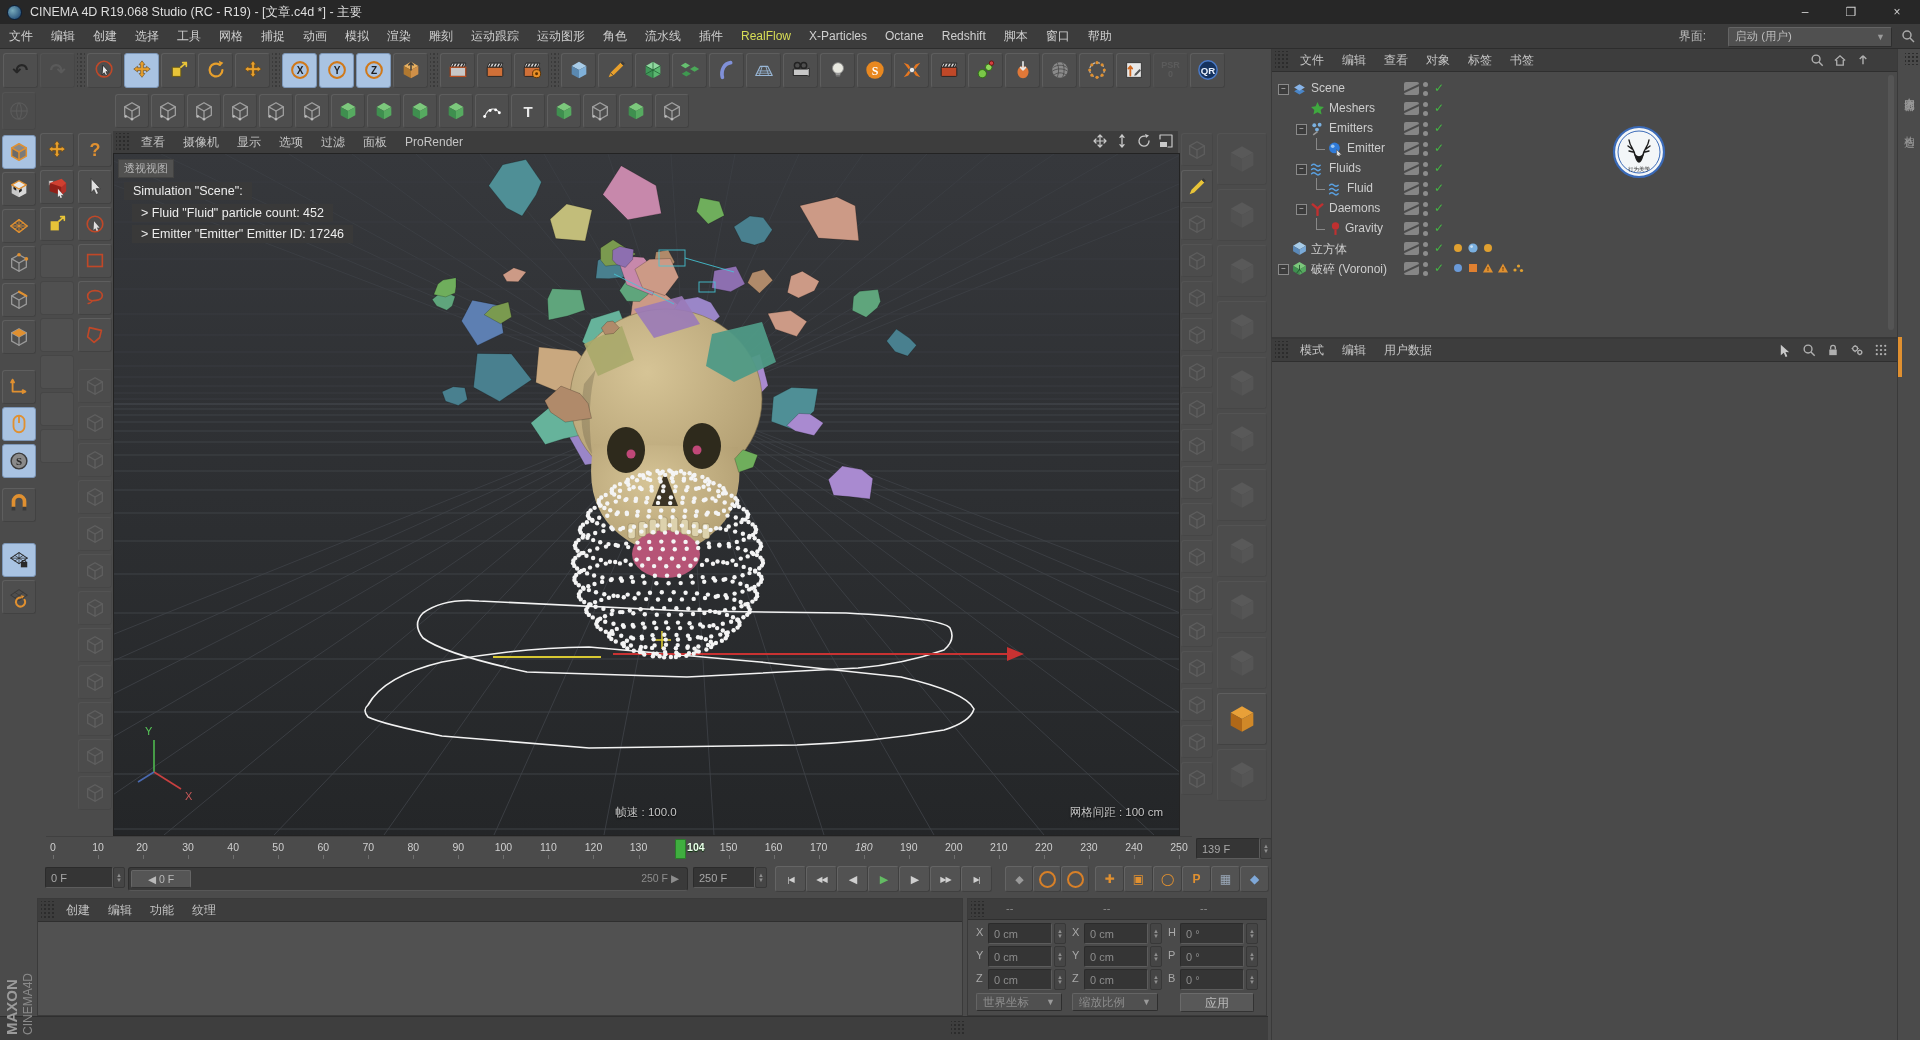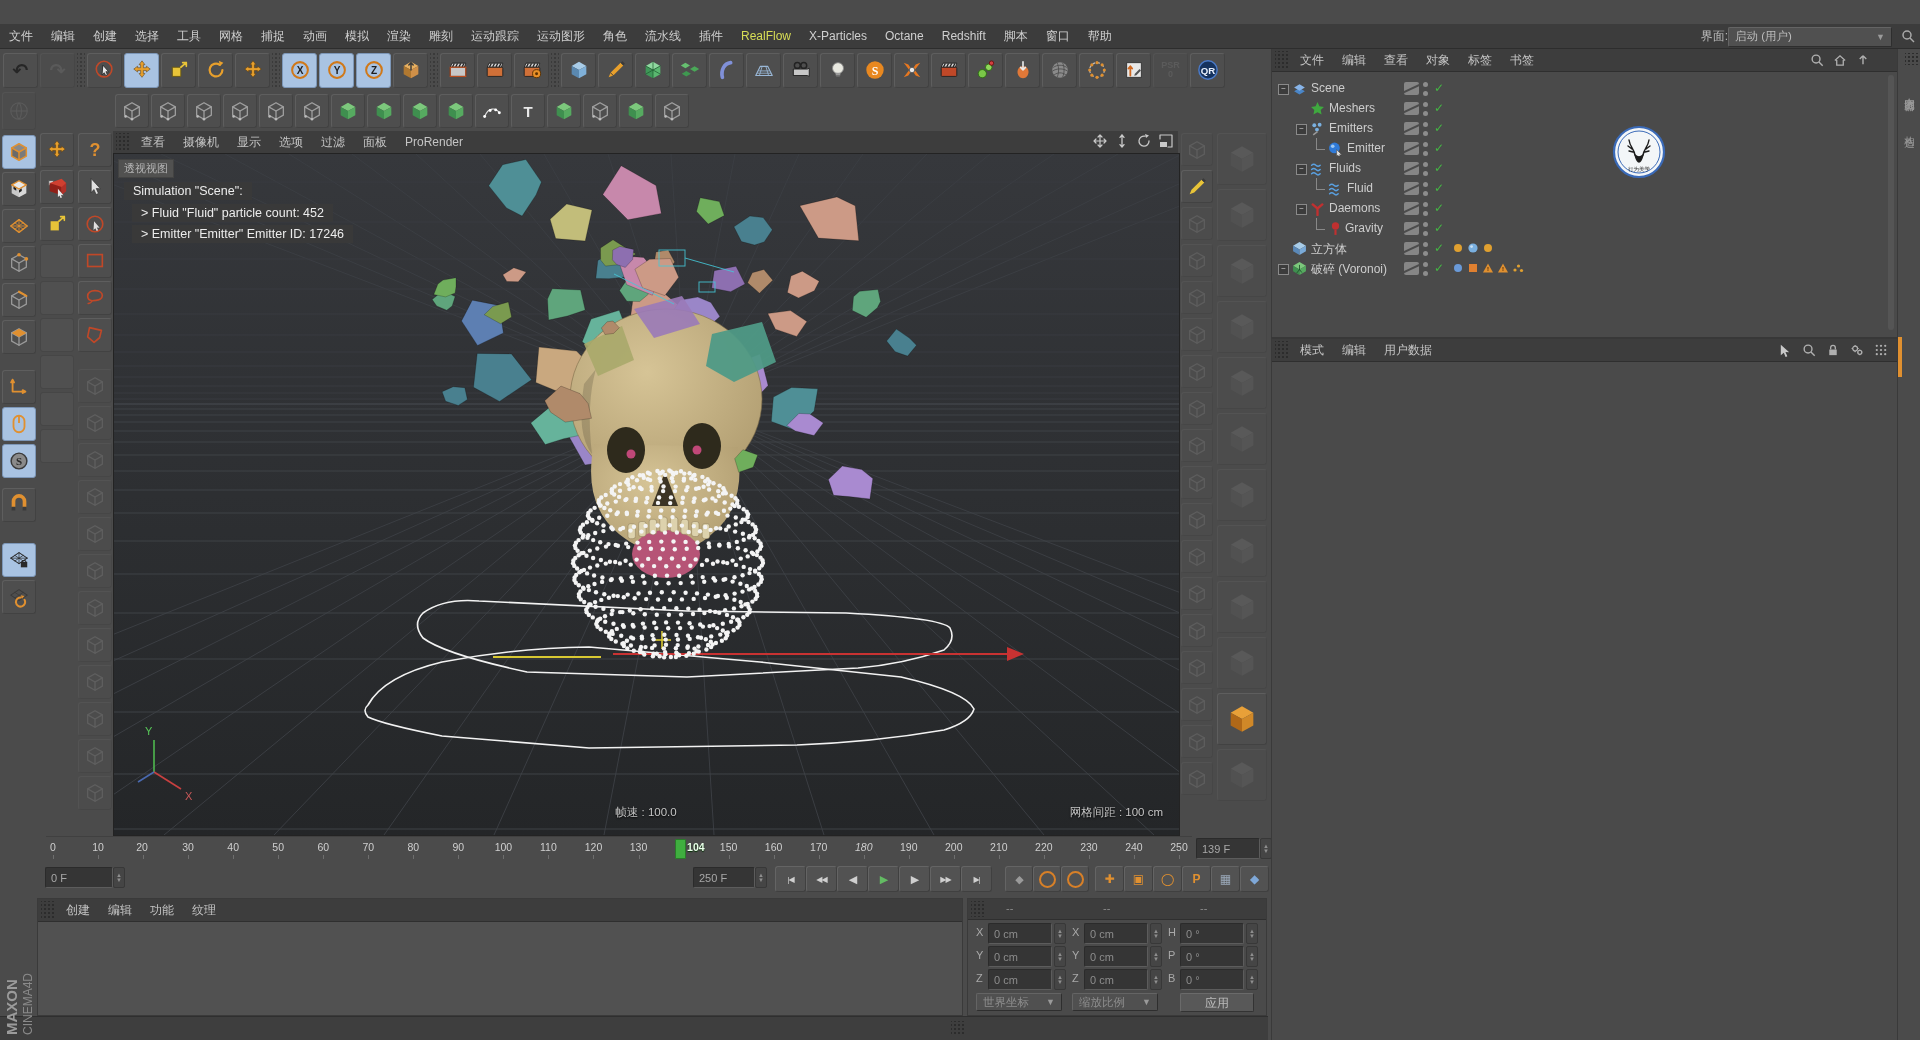--- a/index.html
+++ b/index.html
@@ -7,21 +7,21 @@
         font-family:"Liberation Sans","DejaVu Sans",sans-serif;font-size:12px;color:#c9c9c9;}
   .abs{position:absolute;box-sizing:border-box}
   
   #titlebar{left:0;top:0;width:1920px;height:24px;background:#272727;display:flex;align-items:center;color:#dedede;font-size:12.5px}
   #appicon{width:13px;height:13px;border-radius:50%;background:radial-gradient(circle at 35% 35%,#7ab,#123a6a);margin:0 8px 0 7px;border:1px solid #0a1e38}
   #wincontrols{position:absolute;right:0;top:0;height:24px;display:flex}
   .winbtn{width:46px;height:24px;display:flex;align-items:center;justify-content:center;color:#cfcfcf;font-size:12px}
   #menubar{left:0;top:24px;width:1920px;height:25px;background:#3c3c3c;border-bottom:1px solid #2d2d2d;display:flex;align-items:center}
   .menu-item{padding:0 9px;line-height:25px;color:#cfcfcf;white-space:nowrap}
   .menu-item.hl{color:#d8de56}
-  #ifacewrap{position:absolute;right:28px;top:0;height:25px;display:flex;align-items:center;gap:0}
+  #ifacewrap{position:absolute;right:28px;top:0;height:25px;display:flex;align-items:center;gap:22px}
   .drop{background:#505050;border:1px solid #646464;border-bottom-color:#2e2e2e;border-right-color:#2e2e2e;border-radius:2px;
         height:18px;display:flex;align-items:center;justify-content:space-between;padding:0 6px;color:#bdbdbd;font-size:11.5px}
   .drop .arr{color:#9a9a9a;font-size:9px;margin-left:8px}
   
   .cell{box-sizing:border-box;display:flex;align-items:center;justify-content:center;border-radius:3px;background:#4e4e4e;
         border:1px solid #424242;border-top-color:#5e5e5e;border-left-color:#5e5e5e;position:relative}
   .cell.sel{background:#a9c3e2;border-color:#7d97b8}
   .cell.dis{opacity:.45}
   #toolbar{left:2px;top:49px;width:1266px;height:42px;display:flex;align-items:center}
   #toolbar .cell{width:35px;height:35px;margin:0 1px;flex:none}
@@ -84,20 +84,29 @@
   .vtab{writing-mode:vertical-rl;color:#9a9a9a;font-size:10.5px;letter-spacing:1px}
   #maxon{left:3px;top:897px;height:138px;display:flex;gap:1px}
   #maxon span{writing-mode:vertical-rl;transform:rotate(180deg);color:#9b9b9b}
   .tinyicon{display:inline-flex;width:16px;height:16px;align-items:center;justify-content:center}
 </style>
 </head>
 <body>
 
 <div id="root">
 
+  <div id="titlebar" class="abs">
+    <span id="appicon"></span>
+    <span>CINEMA 4D R19.068 Studio (RC - R19) - [文章.c4d *] - 主要</span>
+    <div id="wincontrols">
+      <span class="winbtn">–</span>
+      <span class="winbtn">❐</span>
+      <span class="winbtn">×</span>
+    </div>
+  </div>
 
   <div id="menubar" class="abs">
     <div id="menuitems" style="display:flex">
         <span class="menu-item">文件</span>
         <span class="menu-item">编辑</span>
         <span class="menu-item">创建</span>
         <span class="menu-item">选择</span>
         <span class="menu-item">工具</span>
         <span class="menu-item">网格</span>
         <span class="menu-item">捕捉</span>
@@ -1742,20 +1751,24 @@
   </div>
 
   <div id="transport" class="abs">
     <div class="abs" style="left:8px;top:5px;display:flex">
       <span class="numbox" style="width:56px">0 F</span>
       <span class="stepper">
           <span>▲</span>
           <span>▼</span>
         </span>
     </div>
+    <div id="slidertrack">
+      <div id="slidergrip">◀ 0 F</div>
+      <div id="sliderend">250 F ▶</div>
+    </div>
     <div class="abs" style="left:656px;top:5px;display:flex">
       <span class="numbox" style="width:50px">250 F</span>
       <span class="stepper">
           <span>▲</span>
           <span>▼</span>
         </span>
     </div>
     <div id="transbtns">
         <div class="pbtn" style="left: 738px;">
           <span style="color:#cfcfcf;font-size:8px">|◀</span>

